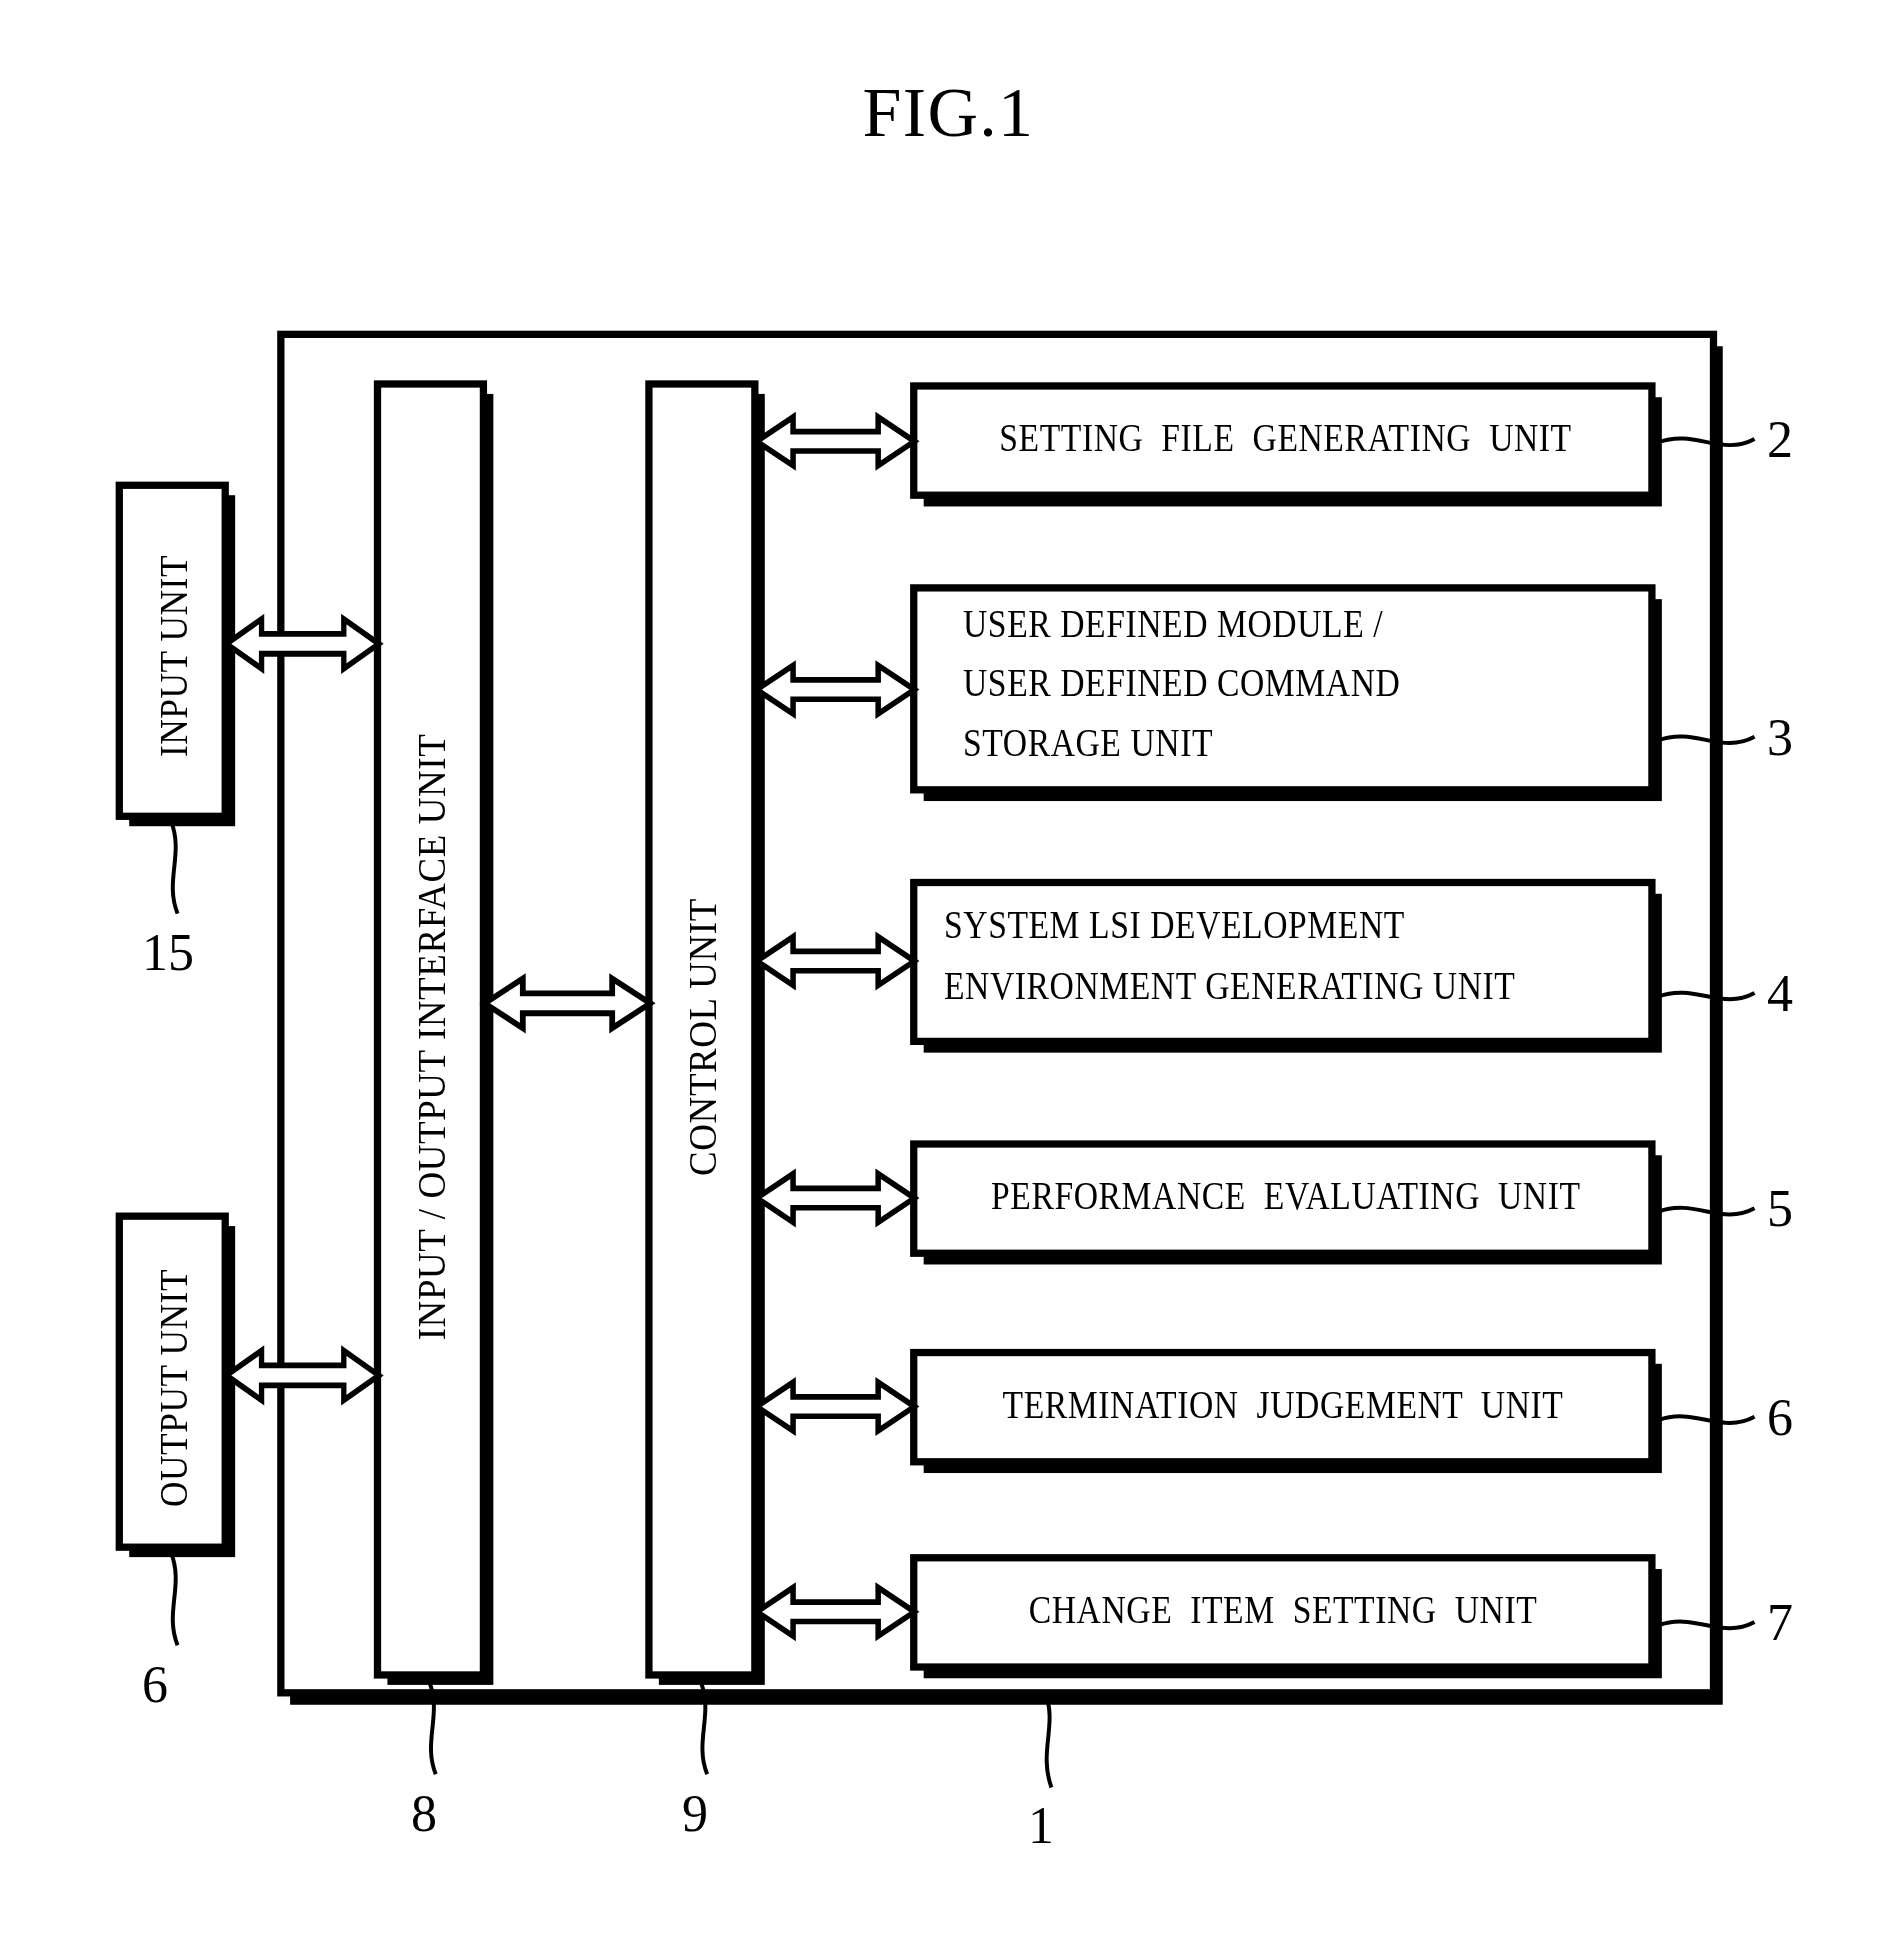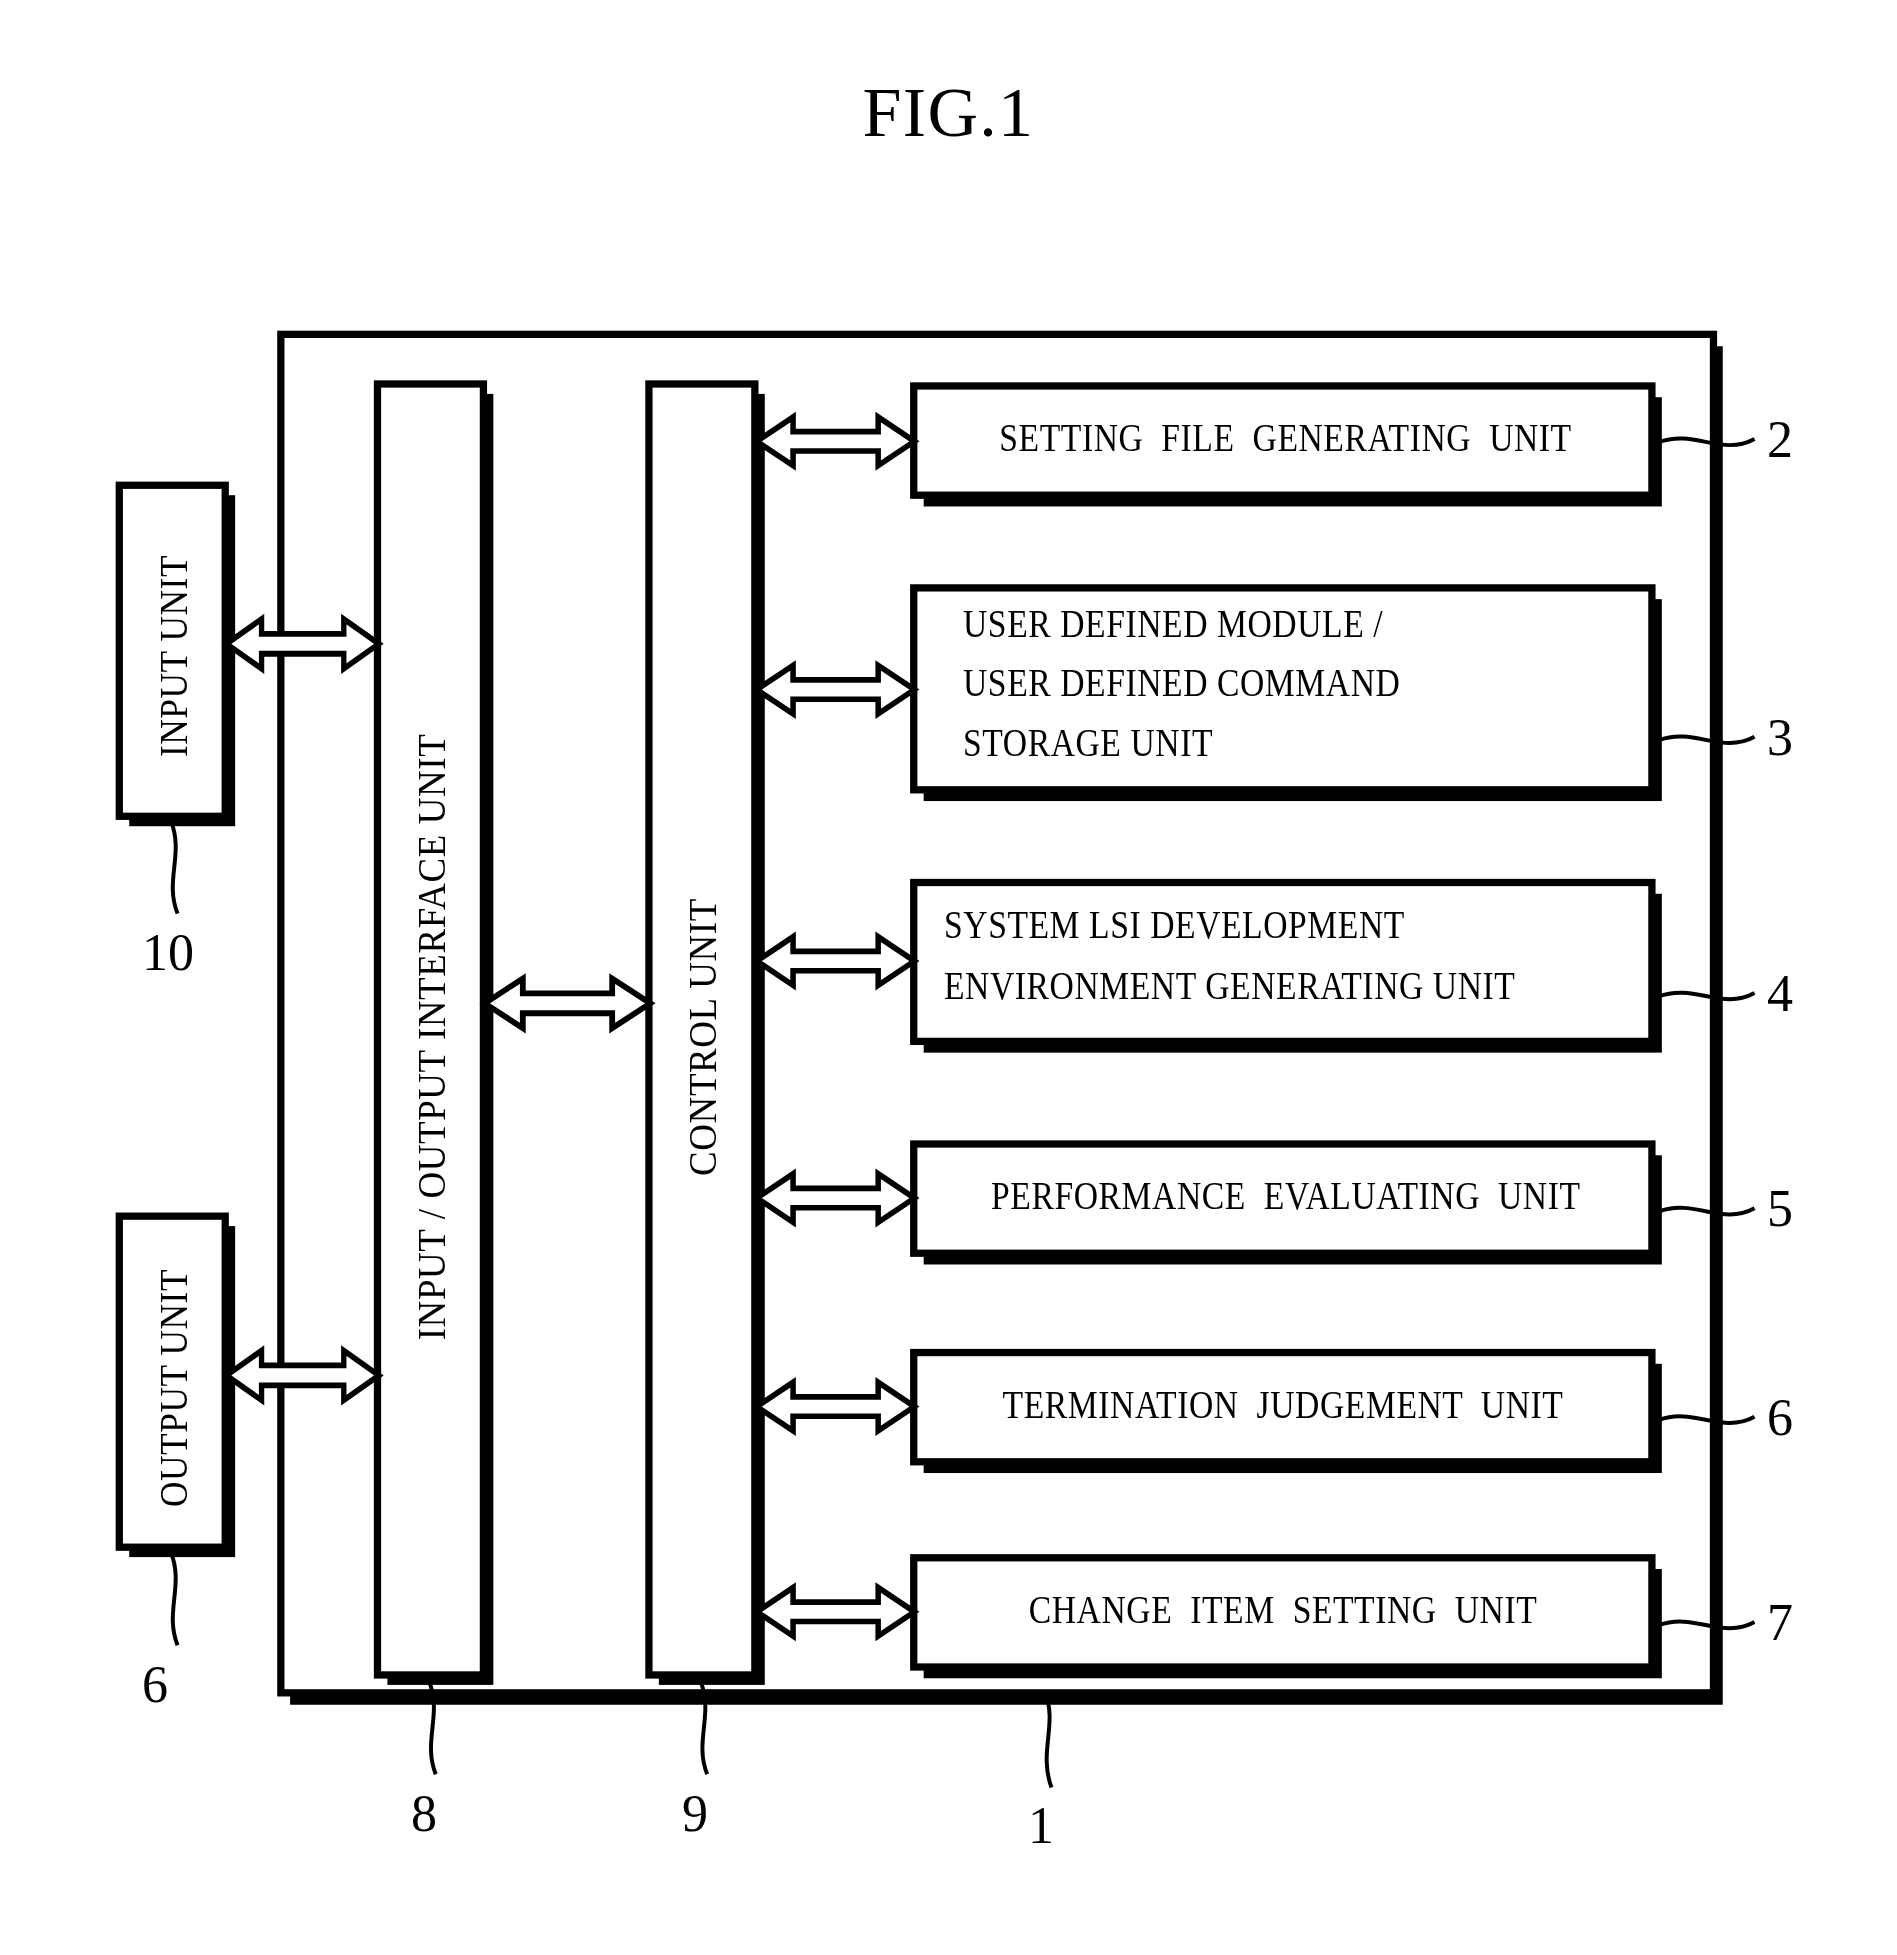--- a/index.html
+++ b/index.html
@@ -211,21 +211,21 @@
 
   <div class="vlabel" style="left:437px;top:1013px;width:530px;text-align:center;transform:rotate(-90deg) scaleX(.90);">CONTROL UNIT</div>
 
   <div class="ref" style="left:1767px;top:414px;">2</div>
   <div class="ref" style="left:1767px;top:712px;">3</div>
   <div class="ref" style="left:1767px;top:968px;">4</div>
   <div class="ref" style="left:1767px;top:1183px;">5</div>
   <div class="ref" style="left:1767px;top:1392px;">6</div>
   <div class="ref" style="left:1767px;top:1597px;">7</div>
 
-  <div class="ref" style="left:142px;top:927px;">10</div>
+  <div class="ref" style="left:142px;top:927px;">15</div>
   <div class="ref" style="left:142px;top:1659px;">6</div>
 
   <div class="ref" style="left:411px;top:1788px;">8</div>
   <div class="ref" style="left:682px;top:1788px;">9</div>
 
   <div class="ref" style="left:1028px;top:1800px;">1</div>
 
 </div>
 
 

